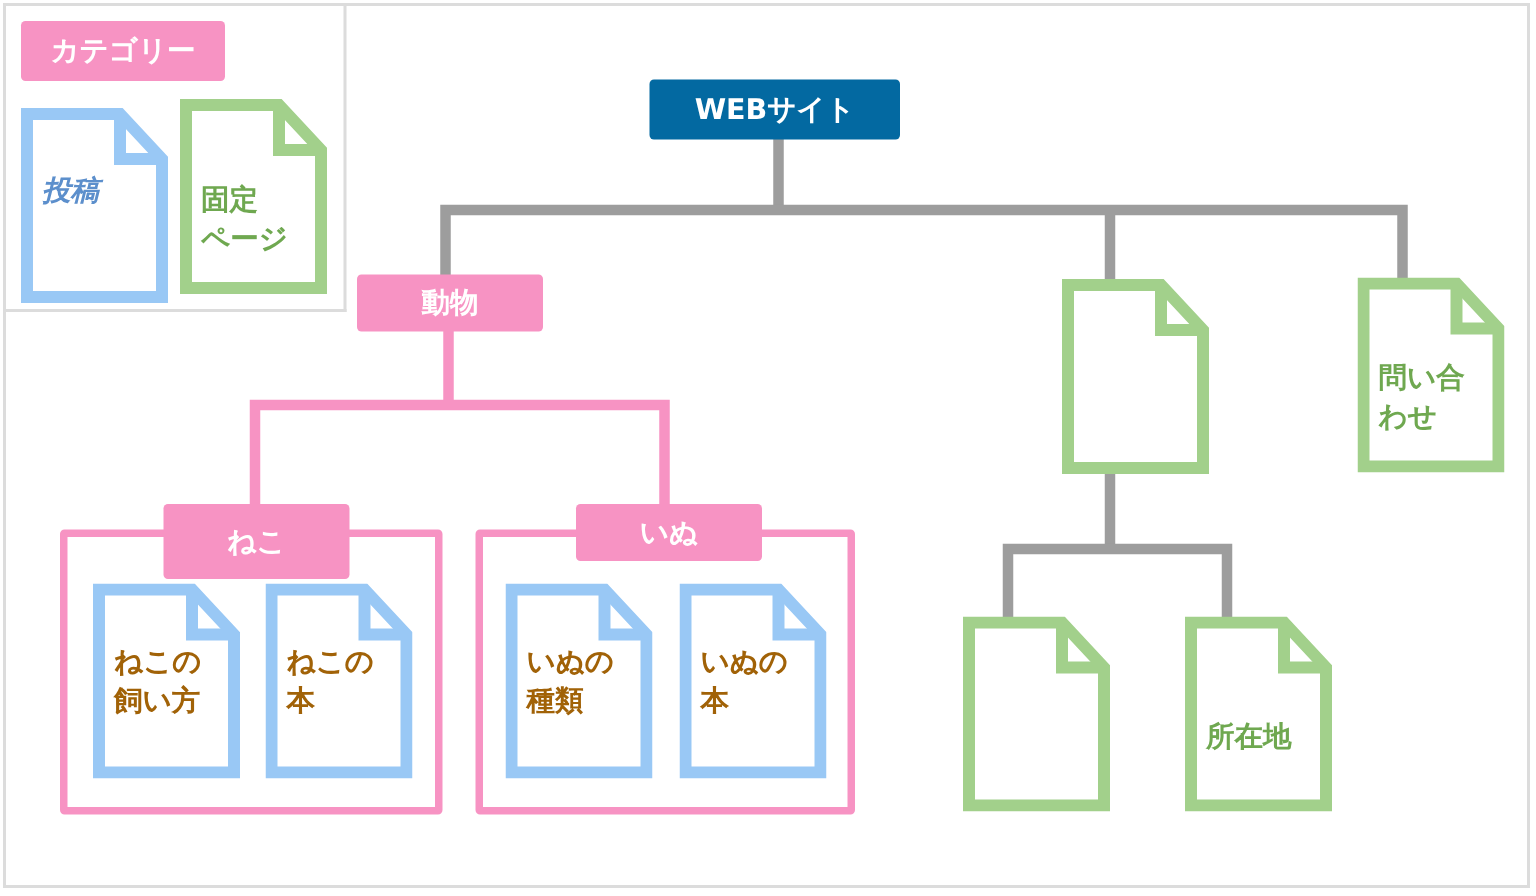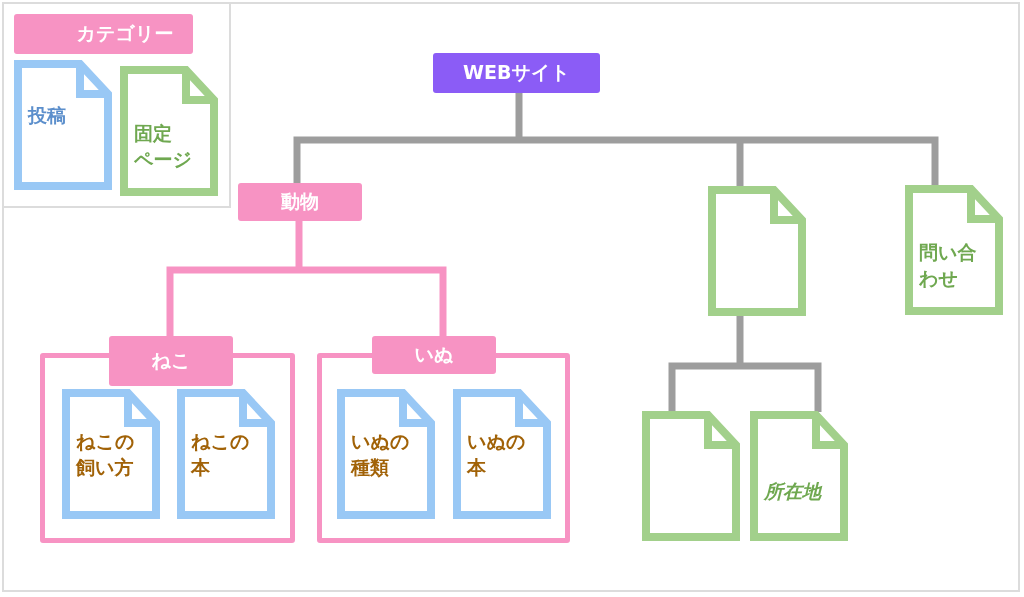--- a/index.html
+++ b/index.html
@@ -6,21 +6,21 @@
   body { width:1024px; height:597px; position:relative; overflow:hidden;
          font-family:"DejaVu Sans", "Liberation Sans", sans-serif; }
   .frame { position:absolute; left:2px; top:2px; width:1018px; height:590px;
            border:2px solid #dcdcdc; box-sizing:border-box; }
   .legend-frame { position:absolute; left:2px; top:2px; width:229px; height:206px;
            border:2px solid #dcdcdc; box-sizing:border-box; border-top:none; border-left:none; }
   svg.lines { position:absolute; left:0; top:0; }
   .label { position:absolute; display:flex; align-items:center; justify-content:center;
            color:#fff; font-weight:bold; border-radius:3px; font-size:19px; }
   .lbl-pink { background:#f793c3; }
-  .lbl-gray { background:#8b5cf6; }
+  .lbl-gray { background:#0369a1; }
   .doc { position:absolute; }
   .doc svg { position:absolute; left:0; top:0; }
   .doc .txt { position:absolute; left:14px; top:0; right:6px; bottom:0; display:flex;
               flex-direction:column; justify-content:center; font-weight:bold; font-size:19px;
               line-height:26px; white-space:nowrap; }
   .doc.blue .txt { color:#a16207; }
   .doc.green .txt { color:#6fa850;margin-top:30px; }
   .group-box { position:absolute; border:5px solid #f793c3; border-radius:3px; box-sizing:border-box; }
 </style>
 </head>
@@ -36,23 +36,23 @@
     <line x1="740" y1="140" x2="740" y2="190"></line>
     <line x1="740" y1="314" x2="740" y2="366"></line>
     <polyline points="672,412 672,366 818,366 818,412"></polyline>
   </g>
   <g stroke="#f793c3" stroke-width="7" fill="none">
     <line x1="299" y1="220" x2="299" y2="270"></line>
     <polyline points="170,337 170,270 443,270 443,337"></polyline>
   </g>
 </svg>
 
-<div class="label lbl-pink" style="left:14px;top:14px;width:136px;height:40px;padding-left:43px;">カテゴリー</div>
+<div class="label lbl-pink" style="left:14px;top:14px;width:136px;height:40px;">カテゴリー</div>
 
-<div class="doc blue" style="left:14px;top:60px;width:98px;height:110px;">
+<div class="doc blue" style="left:14px;top:72px;width:98px;height:110px;font-style:italic;">
   <svg width="98" height="130">
     <path d="M4,4 H66 L94,34 V126 H4 Z" fill="#fff" stroke="#99c8f5" stroke-width="8" stroke-linejoin="miter"></path>
     <path d="M66,4 V34 H94" fill="none" stroke="#99c8f5" stroke-width="8"></path>
   </svg>
   <div class="txt" style="color:#5c8fcc;">
     <span>投稿</span>
   </div>
 </div>
 
 <div class="doc green" style="left:120px;top:66px;width:98px;height:130px;">
@@ -88,21 +88,21 @@
     <path d="M4,4 H66 L94,34 V126 H4 Z" fill="#fff" stroke="#99c8f5" stroke-width="8"></path>
     <path d="M66,4 V34 H94" fill="none" stroke="#99c8f5" stroke-width="8"></path>
   </svg>
   <div class="txt">
     <span>ねこの</span>
     <span>本</span>
   </div>
 </div>
 
 <div class="group-box" style="left:317px;top:353px;width:253px;height:190px;"></div>
-<div class="label lbl-pink" style="left:372px;top:336px;width:124px;height:38px;">いぬ</div>
+<div class="label lbl-pink" style="left:384px;top:336px;width:124px;height:38px;">いぬ</div>
 
 <div class="doc blue" style="left:337px;top:389px;width:98px;height:130px;">
   <svg width="98" height="130">
     <path d="M4,4 H66 L94,34 V126 H4 Z" fill="#fff" stroke="#99c8f5" stroke-width="8"></path>
     <path d="M66,4 V34 H94" fill="none" stroke="#99c8f5" stroke-width="8"></path>
   </svg>
   <div class="txt">
     <span>いぬの</span>
     <span>種類</span>
   </div>
@@ -135,21 +135,21 @@
     <span>わせ</span>
   </div>
 </div>
 
 <div class="doc green" style="left:642px;top:411px;width:98px;height:130px;">
   <svg width="98" height="130">
     <path d="M4,4 H66 L94,34 V126 H4 Z" fill="#fff" stroke="#a2d08b" stroke-width="8"></path>
     <path d="M66,4 V34 H94" fill="none" stroke="#a2d08b" stroke-width="8"></path>
   </svg>
 </div>
-<div class="doc green" style="left:750px;top:411px;width:80px;height:130px;font-style:italic;">
+<div class="doc green" style="left:790px;top:411px;width:80px;height:130px;">
   <svg width="98" height="130">
     <path d="M4,4 H66 L94,34 V126 H4 Z" fill="#fff" stroke="#a2d08b" stroke-width="8"></path>
     <path d="M66,4 V34 H94" fill="none" stroke="#a2d08b" stroke-width="8"></path>
   </svg>
   <div class="txt">
     <span>所在地</span>
   </div>
 </div>
 
 </body></html>

